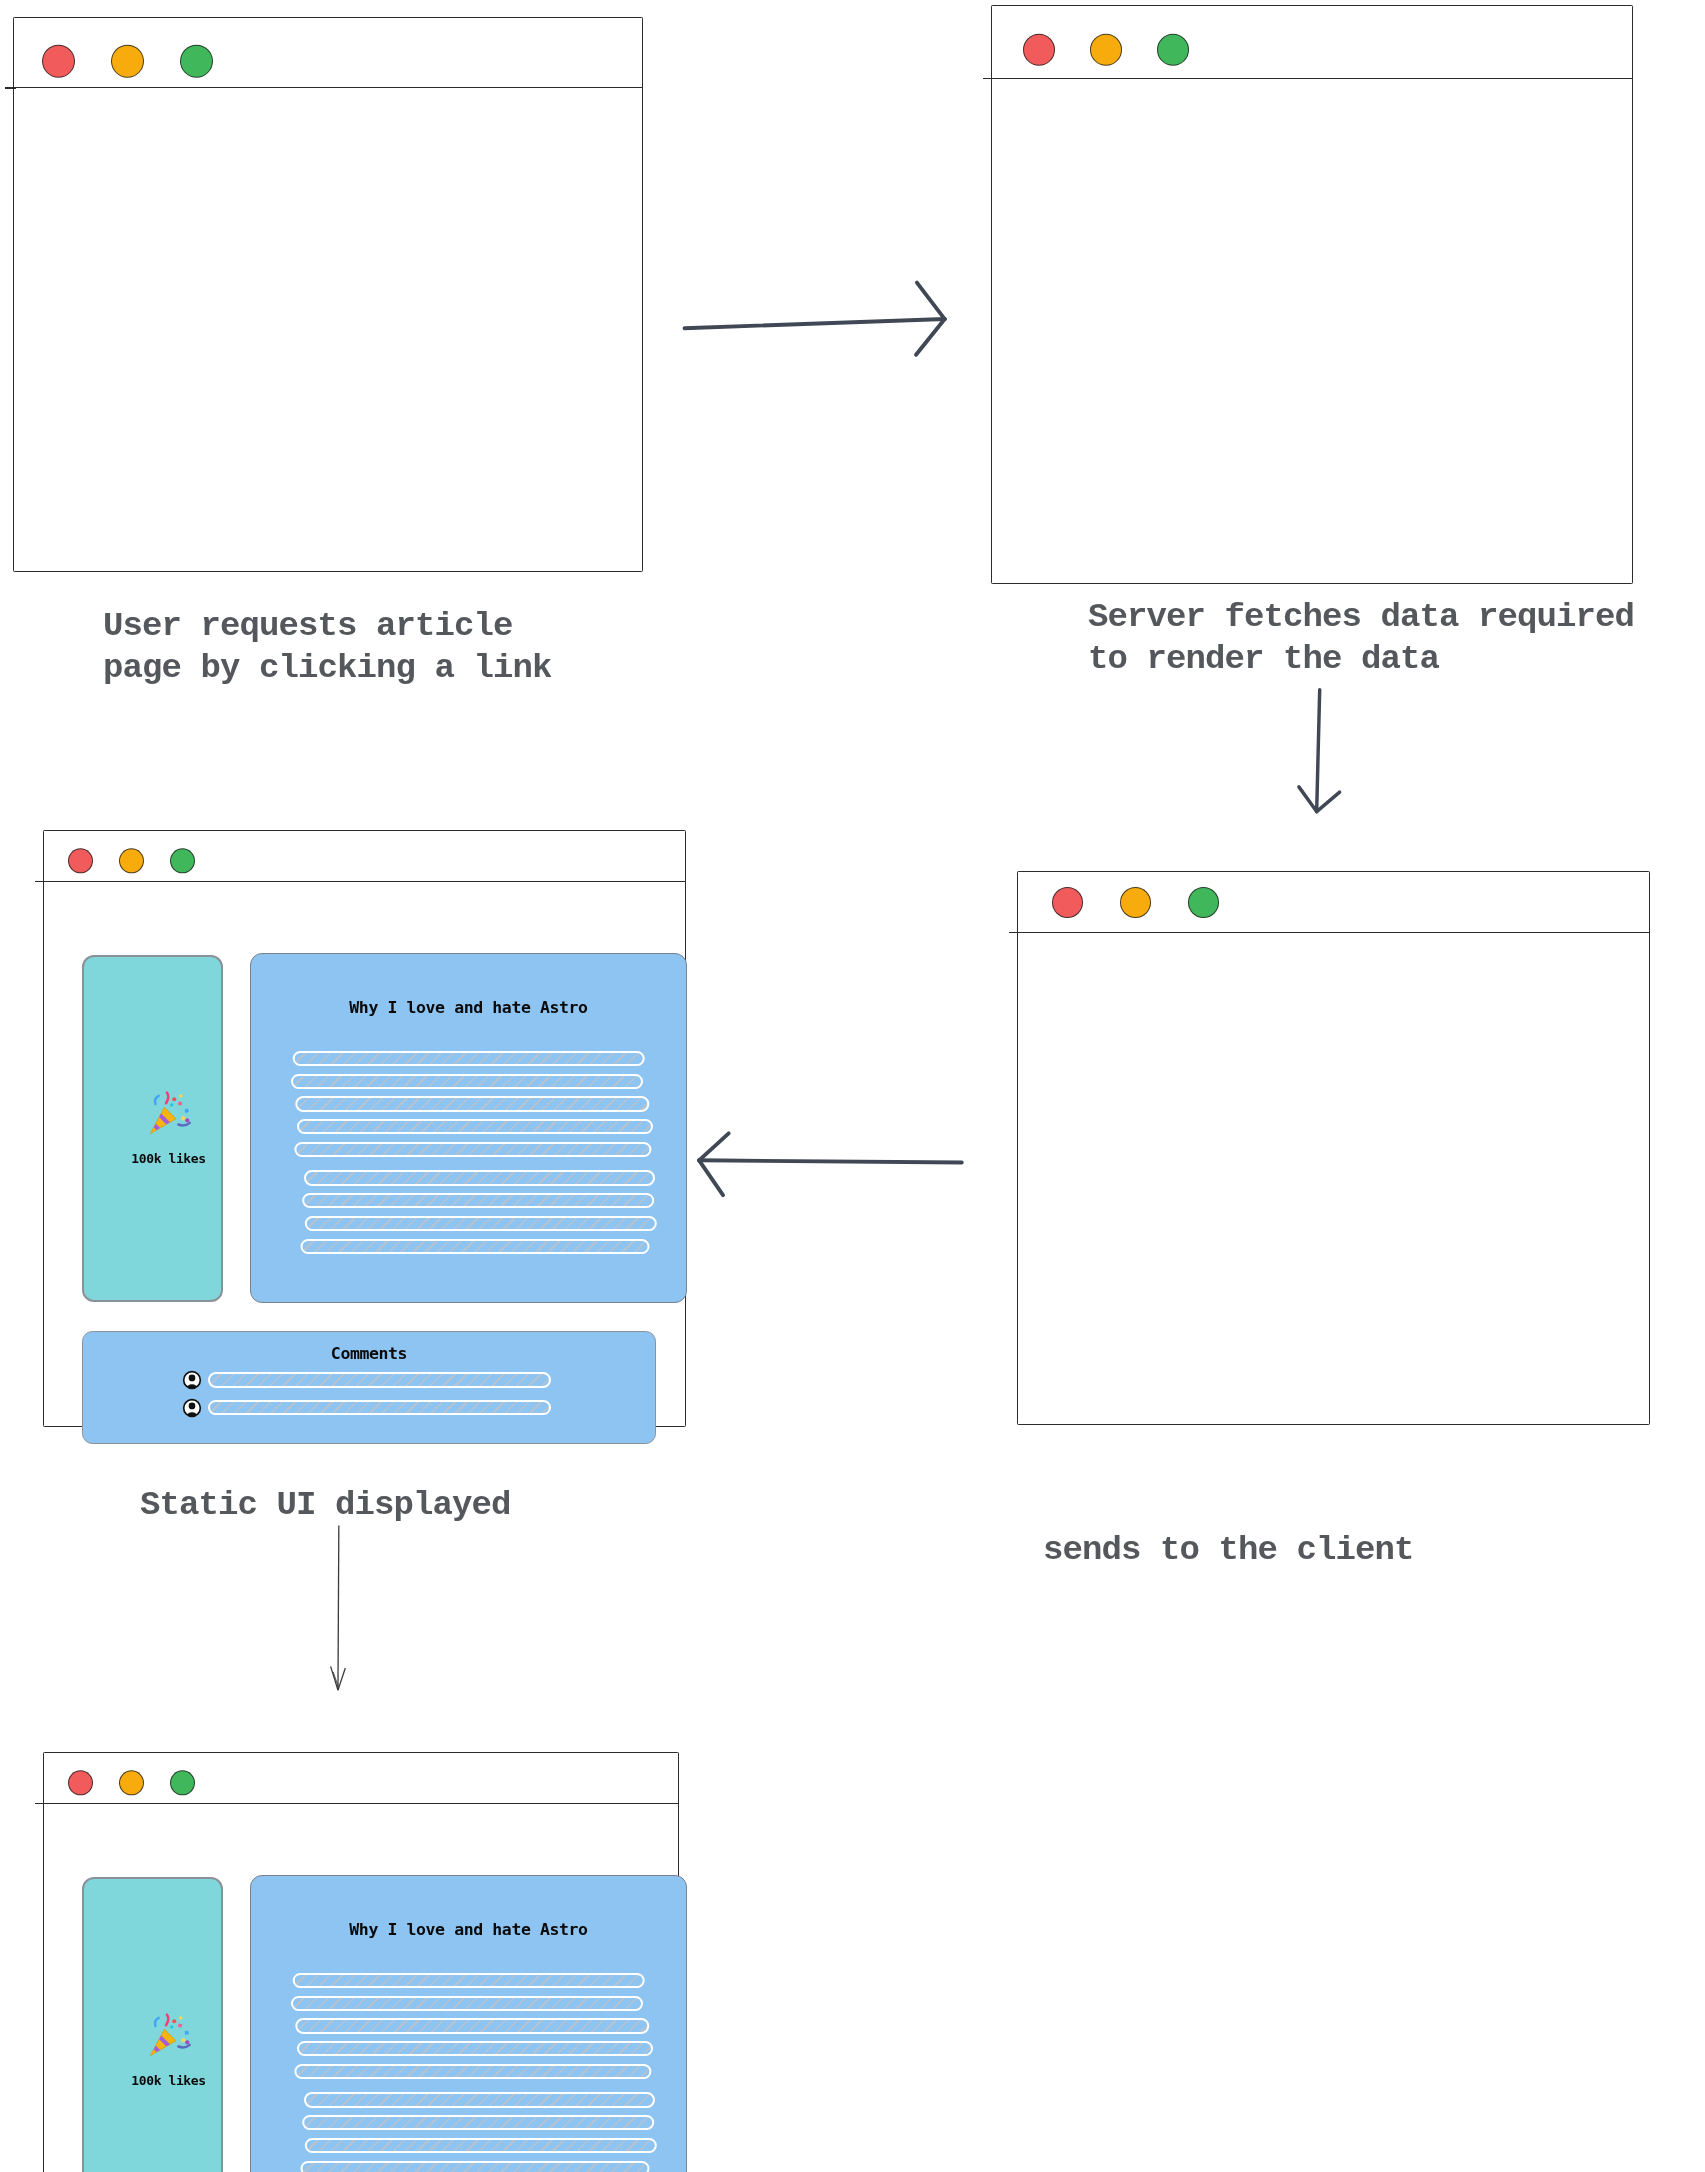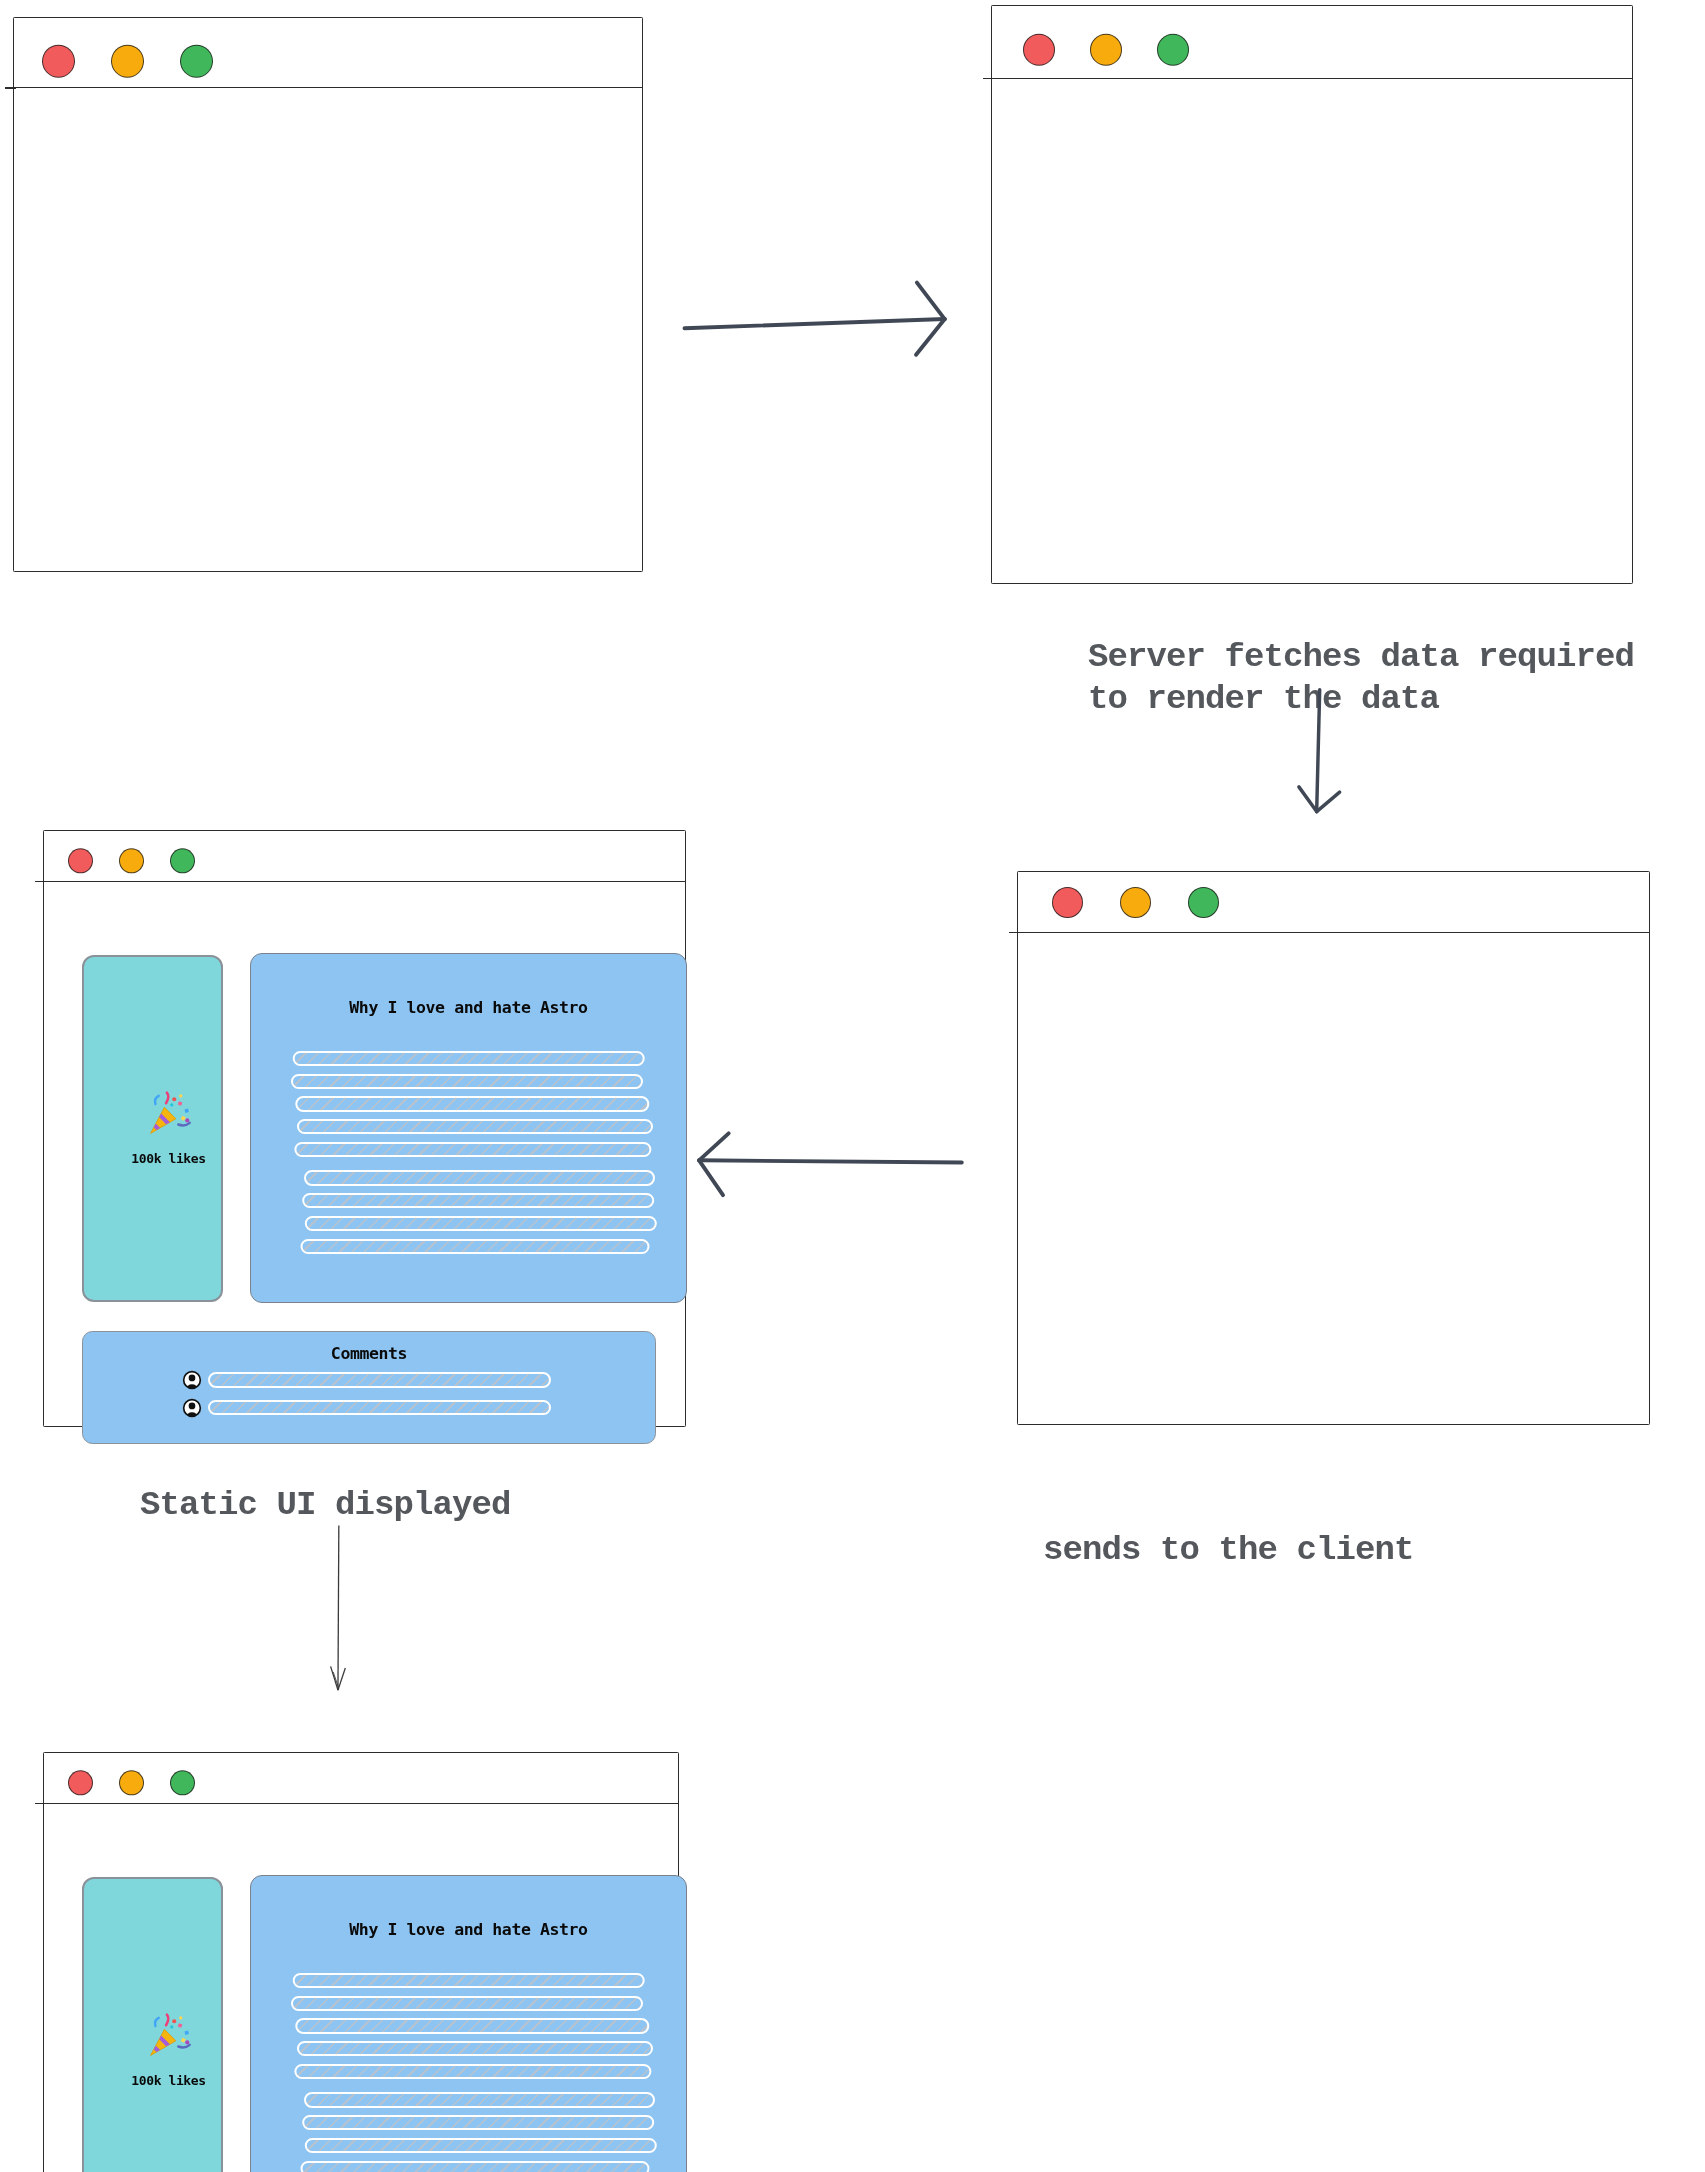--- a/index.html
+++ b/index.html
@@ -90,21 +90,21 @@
   .comment-row{display:flex;align-items:center;gap:6px;height:20px;}
   .comment-row .skel{width:339px;height:11.3px;border-width:2.2px;}
 
   
   .caption{
     position:absolute;font-family:"Liberation Mono","DejaVu Sans Mono",monospace;
     font-weight:bold;font-size:34px;line-height:42px;color:var(--caption_gray);
     letter-spacing:-0.9px;white-space:pre;
   }
   .cap1{left:103px;top:605px;}
-  .cap2{left:1088px;top:596px;margin-top:40px;}
+  .cap2{left:1088px;top:596px;}
   .cap3{left:1043px;top:1487px;}
   .cap4{left:140px;top:1484px;}
 
   
   .arrow{position:absolute;}
   .a1{left:678px;top:278px;}
   .a2{left:1295px;top:686px;}
   .a3{left:693px;top:1121px;}
   .a4{left:328px;top:1523px;}
   .arrow svg{display:block;overflow:visible;}
@@ -281,20 +281,21 @@
             <div class="skel"></div>
             <div class="skel"></div>
             <div class="skel"></div>
             <div class="skel"></div>
           </div>
       </div>
 
     </div>
   </div>
 
+  <div class="caption cap1"><span>User requests article</span><br><span>page by clicking a link</span></div>
 
   <div class="caption cap2"><span>Server fetches data required</span><br><span>to render the data</span></div>
 
   <div class="caption cap3"><br><span>sends to the client</span></div>
 
   <div class="caption cap4">Static UI displayed</div>
 
   <div class="arrow a1">
     <svg width="278" height="83" viewBox="0 0 640 190">
       <path d="M15,115 L614,94" stroke="var(--arrow_slate)" stroke-width="9" fill="none" stroke-linecap="round"></path>

